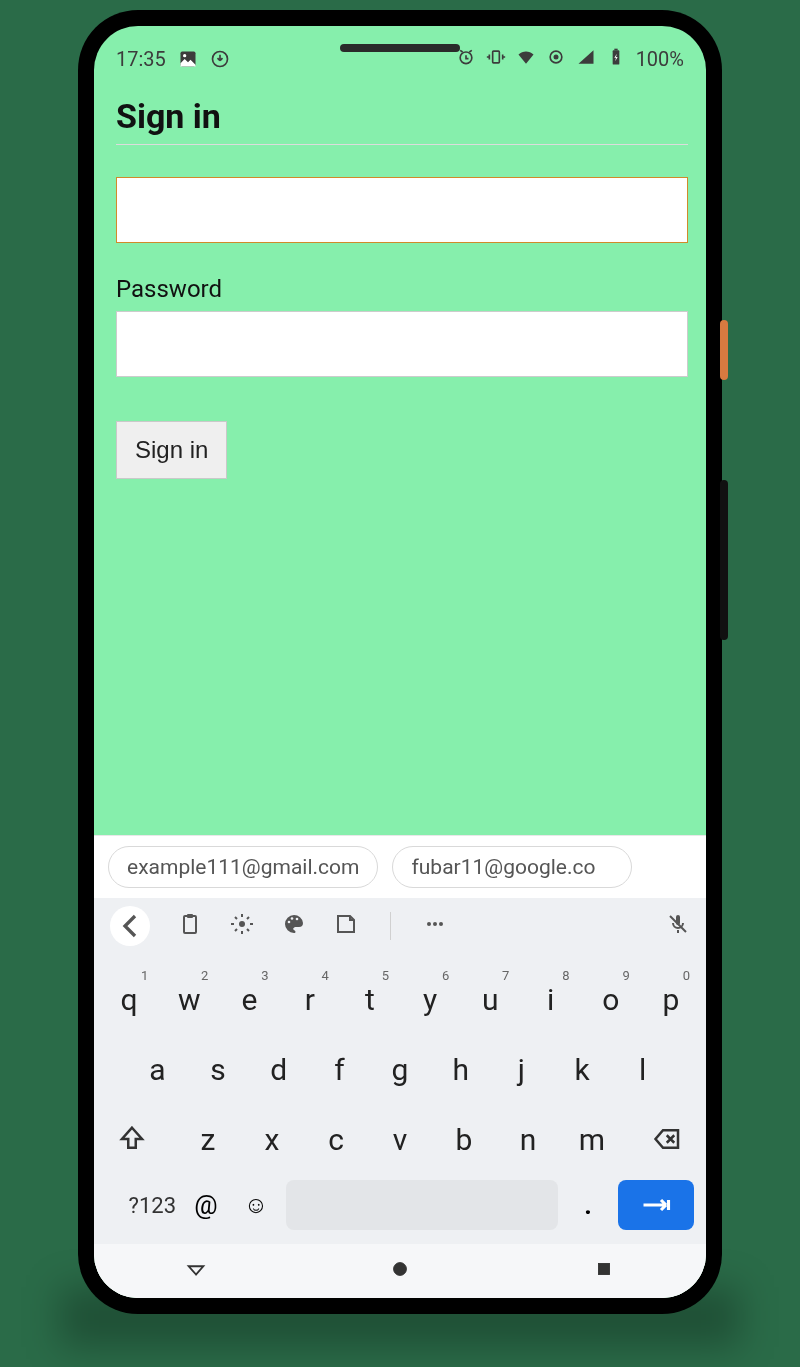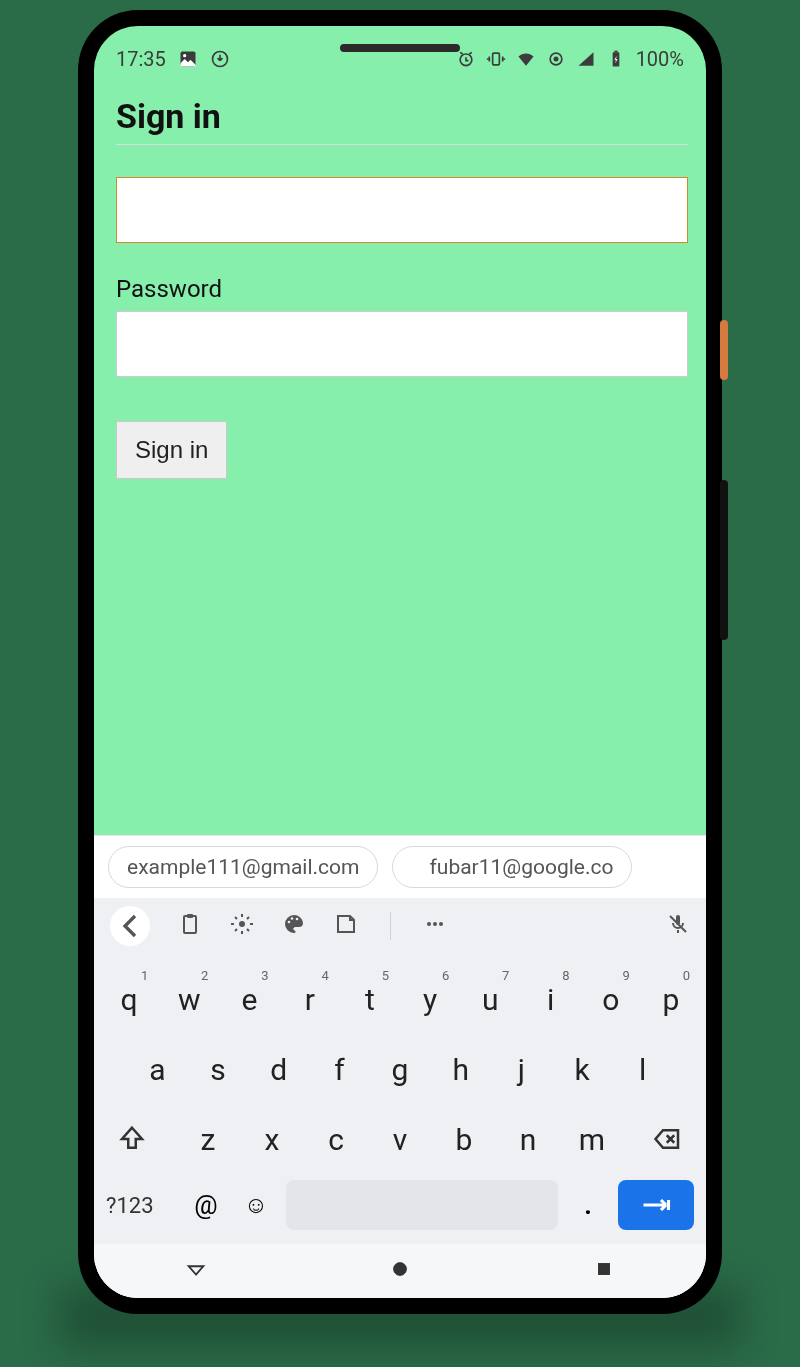--- a/index.html
+++ b/index.html
@@ -60,21 +60,21 @@
   
   .statusbar {
     height: 48px;
     display: flex;
     align-items: center;
     padding: 18px 22px 0 22px;
     font-size: 20px;
     color: #3c3c3c;
   }
   .statusbar .sb-left { display:flex; align-items:center; gap:12px; }
-  .statusbar .sb-right { margin-left:auto; display:flex; align-items:center; gap:10px; }
+  .statusbar .sb-right { margin-left:auto; display:flex; align-items:flex-start; gap:10px; }
   .sb-ico { width:20px; height:20px; display:inline-flex; align-items:center; justify-content:center; }
   .sb-ico svg { width:20px; height:20px; fill:#3c3c3c; }
   .battery-text { font-size:20px; }
 
   
   .browserbar {
     height: 70px;
     display:flex;
     align-items:center;
     gap: 14px;
@@ -119,21 +119,21 @@
     background:#efefef; border:1px solid #c9c9c9;
     font-size:24px; color:#222;
   }
 
   
   .kbd-wrap {
     background:#fff;
     border-top:1px solid #e8e8e8;
   }
   .suggestions {
-    display:flex; gap:14px; padding:10px 14px;text-align:right;
+    display:flex; gap:14px; padding:10px 14px;
   }
   .suggestions .chip {
     padding:8px 18px; border:1px solid #d9d9d9; border-radius:22px;
     font-size:21px; color:#555; white-space:nowrap; overflow:hidden;
   }
   .suggestions .chip:nth-child(2){ width:240px; text-overflow:clip; }
 
   .kbd-tools {
     background:#eef0f3;
     display:flex; align-items:center; gap:28px;
@@ -158,21 +158,21 @@
     font-size:30px; color:#222; position:relative;
   }
   .key .sup { position:absolute; top:4px; right:10px; font-size:13px; color:#666; }
   .krow3 { display:flex; align-items:center; gap:2px; }
   .shift, .bksp {
     width:64px; height:62px; display:flex; align-items:center; justify-content:center;
   }
   .shift svg, .bksp svg { width:30px; height:30px; fill:none; stroke:#333; stroke-width:2; }
   .krow3 .mid { flex:1; display:flex; justify-content:space-between; padding:0 10px; }
   .krow4 { display:flex; align-items:center; gap:10px; padding:6px 6px 0 6px; }
-  .sym { width:70px; text-align:left; font-size:22px; color:#333; }
+  .sym { width:70px; text-align:right; font-size:22px; color:#333; }
   .at { width:40px; text-align:center; font-size:26px; }
   .emoji { width:40px; text-align:center; font-size:24px; }
   .space { flex:1; height:50px; background:#e3e5e8; border-radius:8px; }
   .dot { width:40px; text-align:center; font-size:26px; font-weight:700; }
   .enter {
     width:76px; height:50px; background:#1a73e8; border-radius:8px;
     display:flex; align-items:center; justify-content:center;
   }
   .enter svg{ width:30px; height:22px; stroke:#fff; stroke-width:2.5; fill:none; }
 

